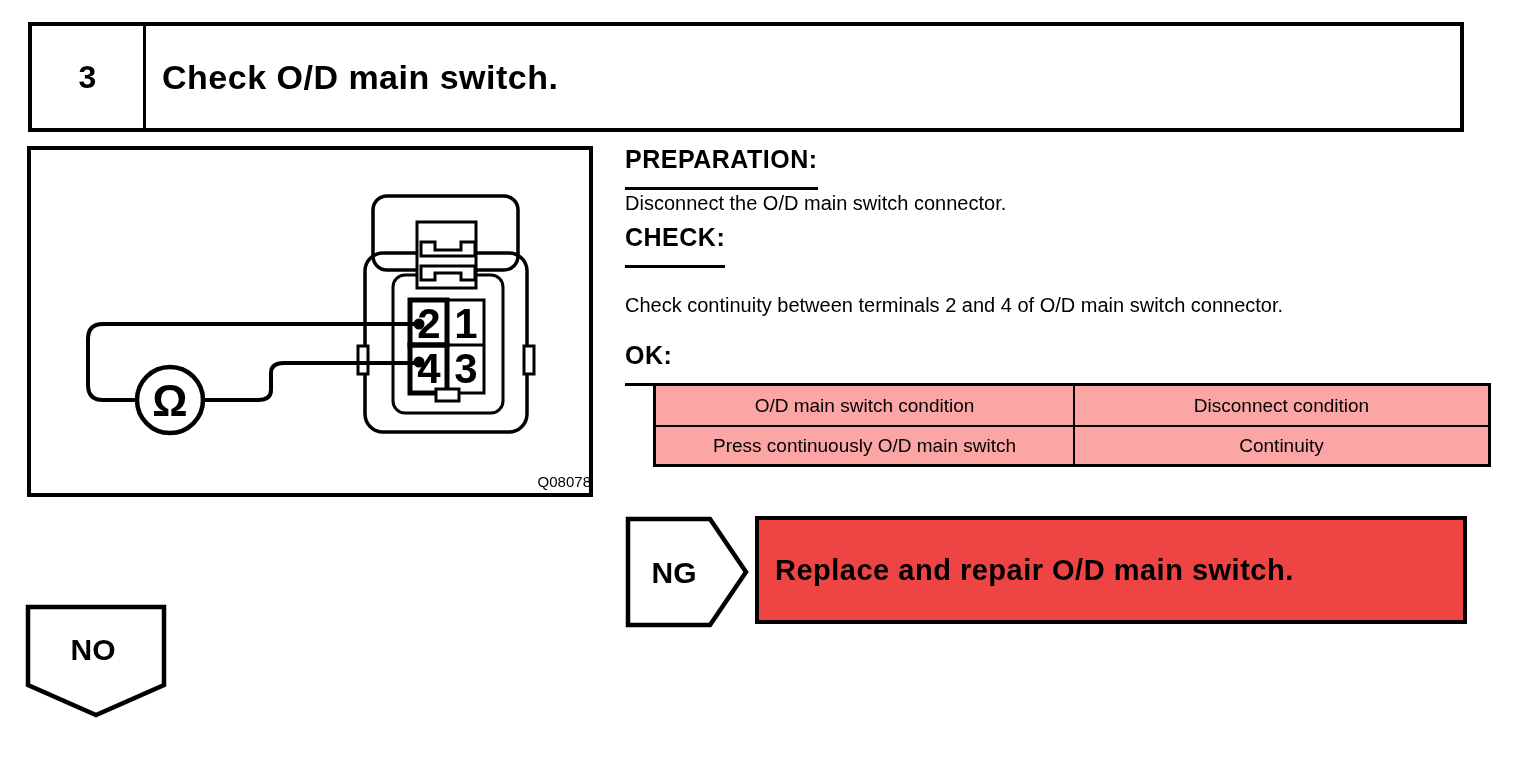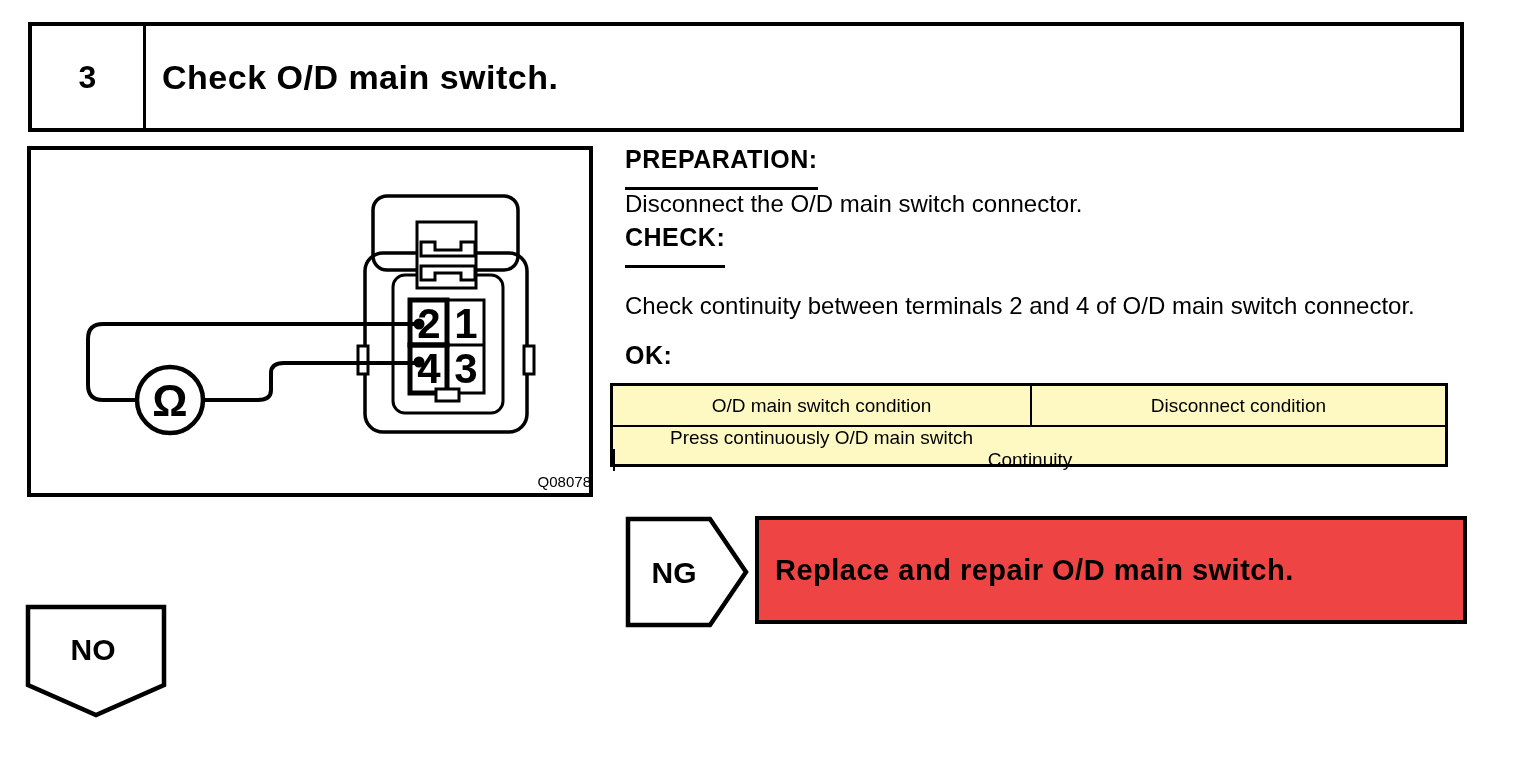--- a/index.html
+++ b/index.html
@@ -27,28 +27,28 @@
     position:absolute; left:27px; top:146px; width:566px; height:351px;
     border:4px solid #000; background:#fff;
   }
   .figure-box svg { display:block; }
   
   .rtxt { position:absolute; left:625px; }
   .h-underline {
     display:inline-block; font-size:25px; font-weight:bold;
     border-bottom:3px solid #000; padding-bottom:13px; letter-spacing:0.5px;
   }
-  .body-text { font-size:24px; line-height:39px; width:860px; }
+  .body-text { font-size:20px; line-height:39px; width:860px; }
   
   .spec-table {
-    position:absolute; left:610px; top:383px; width:838px;
-    border:3px solid #000; background:#fef9c3;
+    position:absolute; left:653px; top:383px; width:838px;
+    border:3px solid #000; background:#fca5a5;
   }
   .spec-row { display:flex; height:39px; }
-  .spec-row + .spec-row { border-top:2.5px solid #000;flex-direction:column; }
+  .spec-row + .spec-row { border-top:2.5px solid #000; }
   .spec-cell {
     display:flex; align-items:center; justify-content:center;
     font-size:19px; white-space:nowrap;
   }
   .spec-cell.c1 { width:417px; }
   .spec-cell.c2 { flex:1; border-left:2.5px solid #000; }
   
   .ng-arrow { position:absolute; left:625px; top:516px; }
   .ng-action {
     position:absolute; left:755px; top:516px; width:712px; height:108px;

